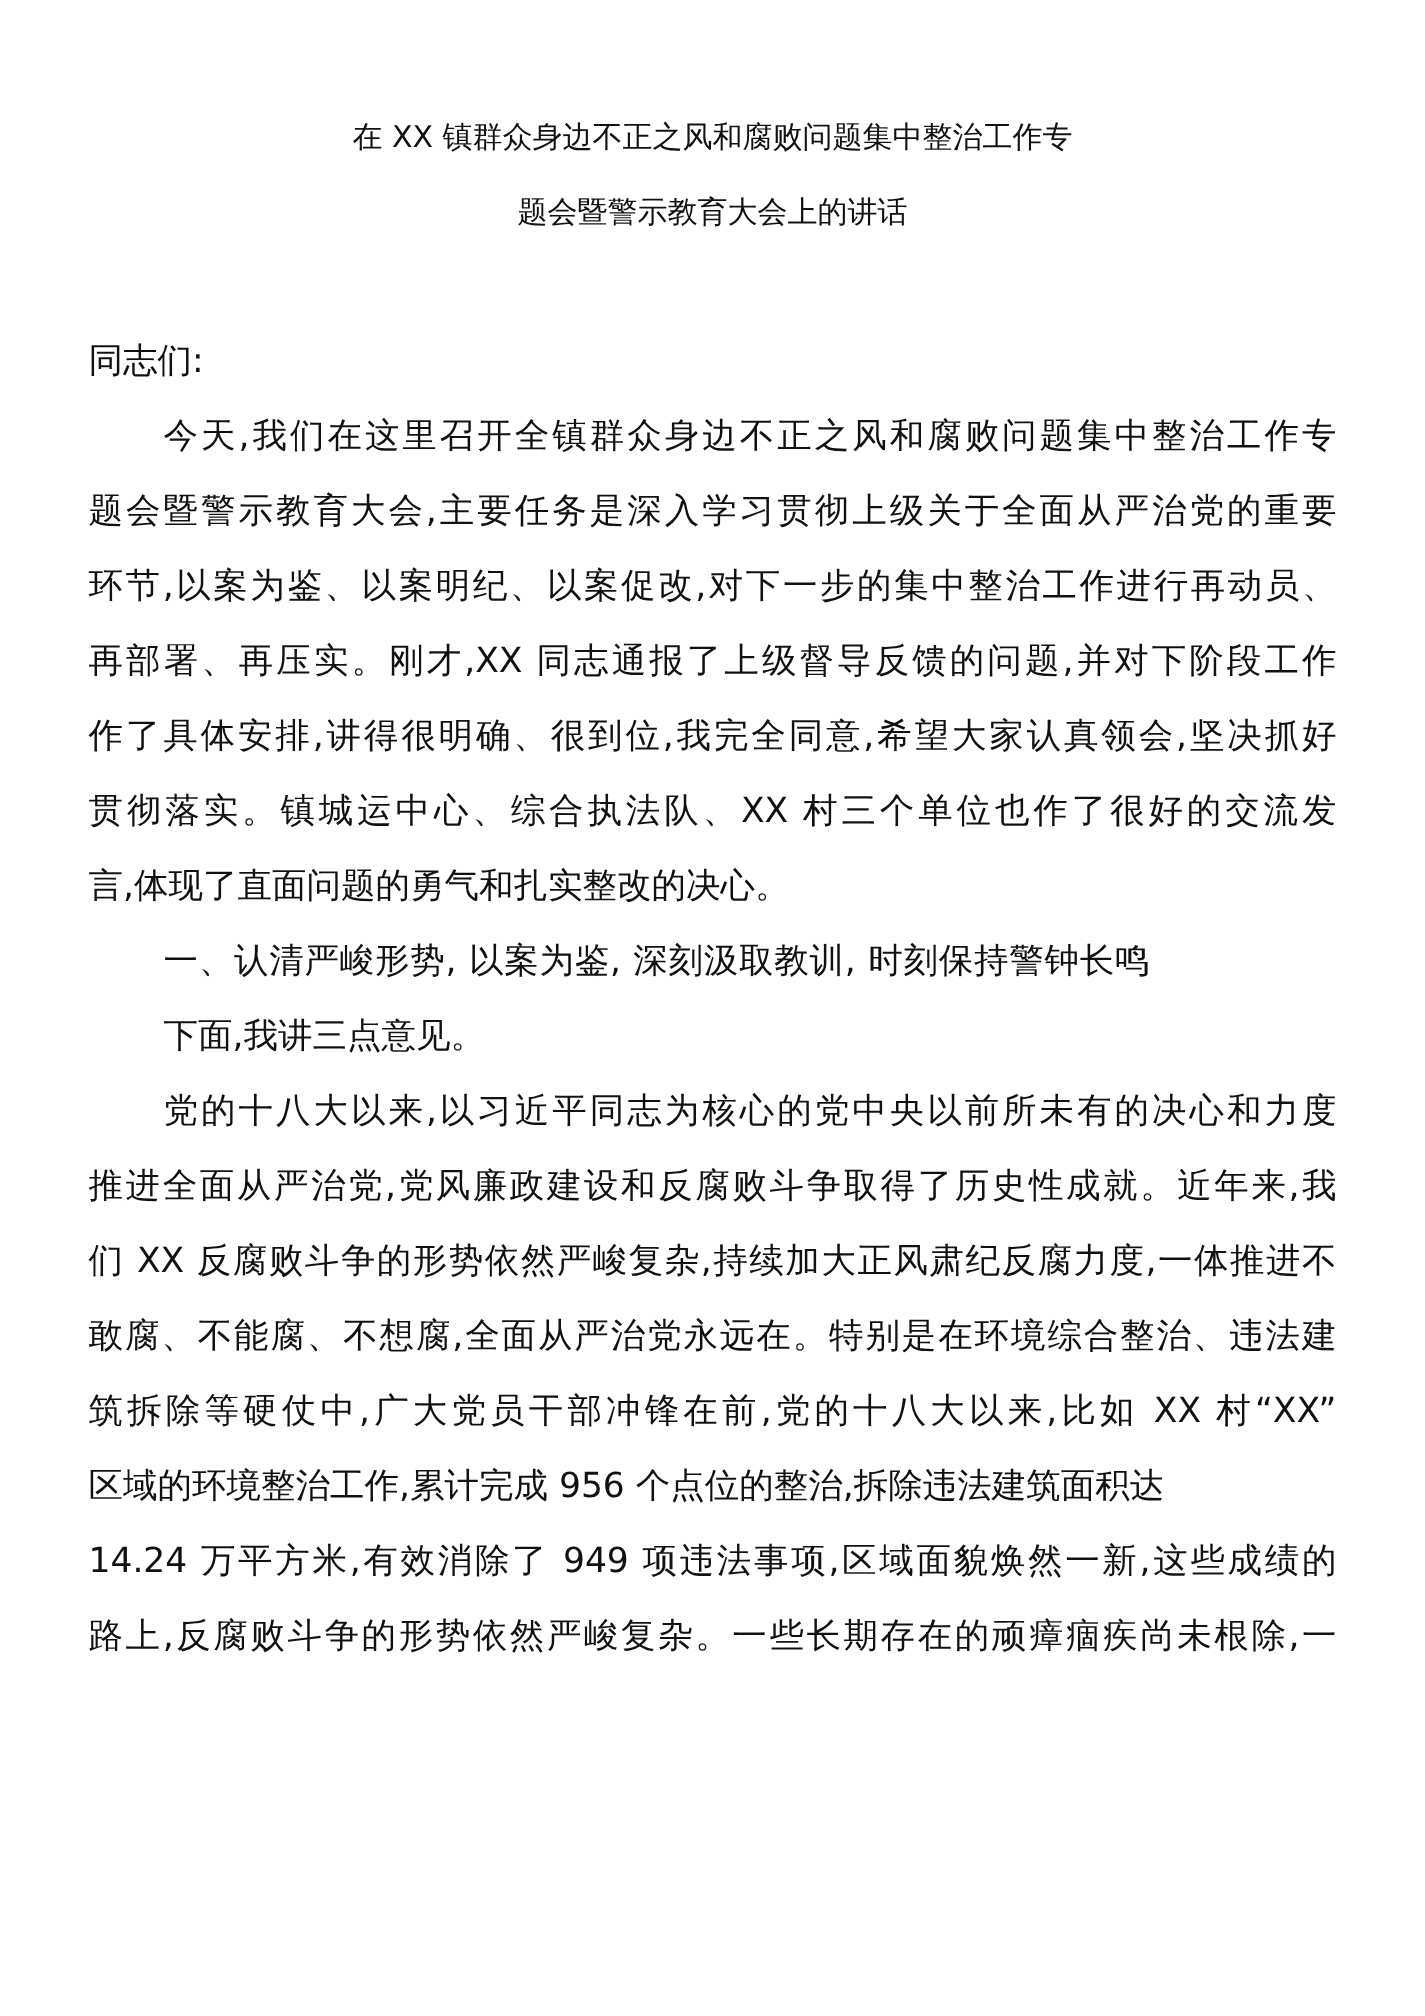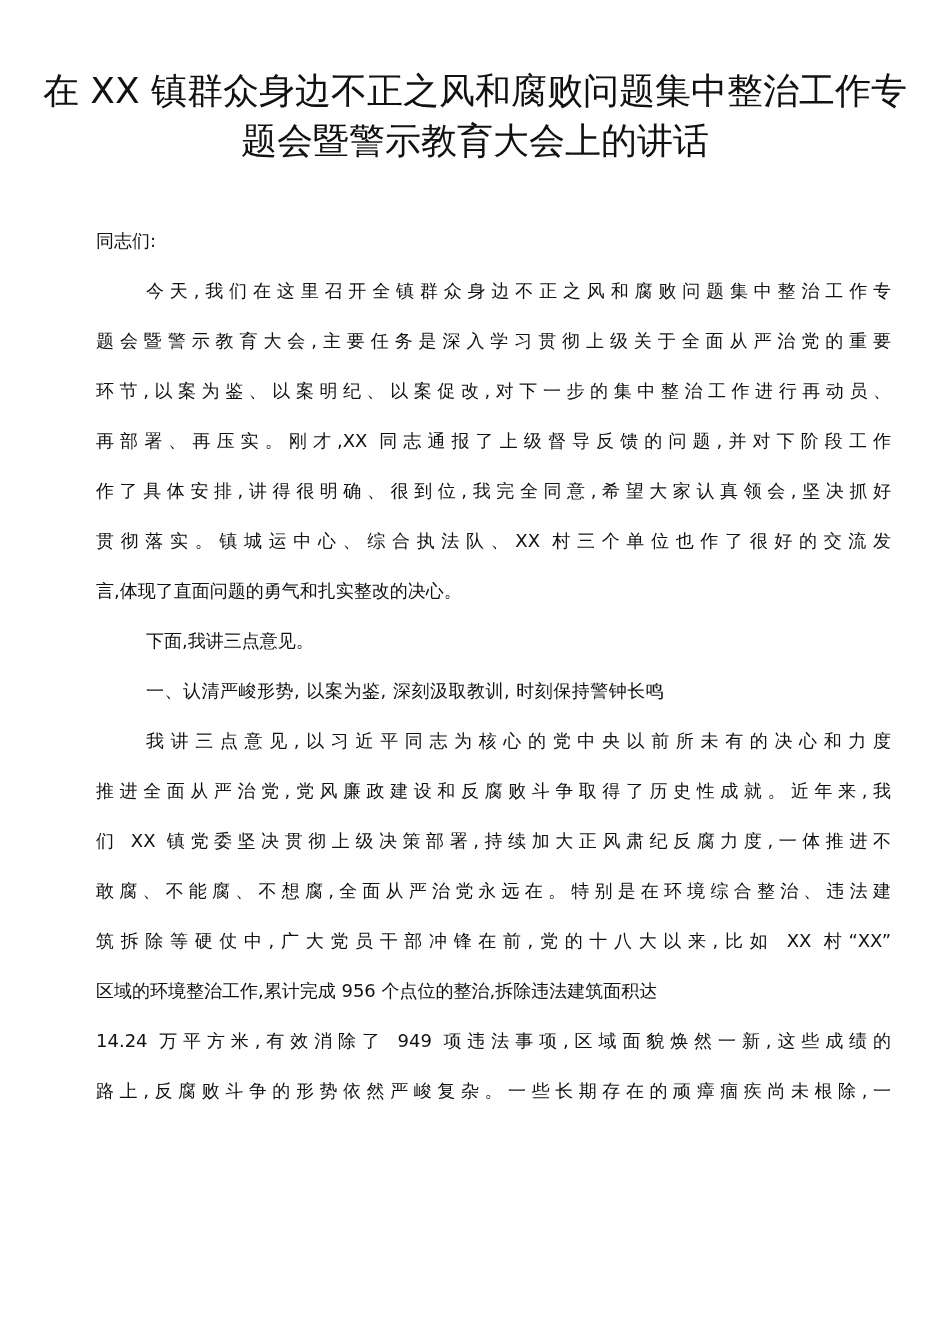--- a/index.html
+++ b/index.html
@@ -21,41 +21,40 @@
       width: 950px;
       height: 1344px;
       background: #ffffff;
     }
     .title {
       position: absolute;
       left: 40px;
       width: 870px;
       top: 66px;
       text-align: center;
-      font-size: 36px;
+      font-size: 20px;
       line-height: 50px;
       color: #111;
       letter-spacing: 0px;
     }
     .title .tline { display: block; white-space: nowrap; }
     .body {
       position: absolute;
       left: 59px;
       top: 216px;
       width: 832px;
     }
     .line {
       height: 50px;
       line-height: 50px;
-      font-size: 18px;
+      font-size: 23px;
       white-space: nowrap;
       display: block;
       text-align: justify;
       text-align-last: justify;
-      margin-left: 37px;
     }
     .line.last { text-align-last: left; }
     .line.indent { padding-left: 50px; }
     .line.heading { letter-spacing: 0.5px; }
   </style>
 </head>
 <body>
 
 <div class="page">
   <div class="title">
@@ -70,31 +69,31 @@
       <div class="line indent">今天,我们在这里召开全镇群众身边不正之风和腐败问题集中整治工作专</div>
       <div class="line">题会暨警示教育大会,主要任务是深入学习贯彻上级关于全面从严治党的重要</div>
       <div class="line">环节,以案为鉴、以案明纪、以案促改,对下一步的集中整治工作进行再动员、</div>
       <div class="line">再部署、再压实。刚才,XX 同志通报了上级督导反馈的问题,并对下阶段工作</div>
       <div class="line">作了具体安排,讲得很明确、很到位,我完全同意,希望大家认真领会,坚决抓好</div>
       <div class="line">贯彻落实。镇城运中心、综合执法队、XX 村三个单位也作了很好的交流发</div>
       <div class="line last">言,体现了直面问题的勇气和扎实整改的决心。</div>
     </div>
 
     <div class="paragraph">
+      <div class="line indent last heading">一、认清严峻形势, 以案为鉴, 深刻汲取教训, 时刻保持警钟长鸣</div>
+    </div>
+
+    <div class="paragraph">
       <div class="line indent last">下面,我讲三点意见。</div>
     </div>
 
     <div class="paragraph">
-      <div class="line indent last heading">一、认清严峻形势, 以案为鉴, 深刻汲取教训, 时刻保持警钟长鸣</div>
-    </div>
-
-    <div class="paragraph">
-      <div class="line indent">我讲三点意见,以习近平同志为核心的党中央以前所未有的决心和力度</div>
+      <div class="line indent">党的十八大以来,以习近平同志为核心的党中央以前所未有的决心和力度</div>
       <div class="line">推进全面从严治党,党风廉政建设和反腐败斗争取得了历史性成就。近年来,我</div>
-      <div class="line">们 XX 镇党委坚决贯彻上级决策部署,持续加大正风肃纪反腐力度,一体推进不</div>
+      <div class="line">们 XX 反腐败斗争的形势依然严峻复杂,持续加大正风肃纪反腐力度,一体推进不</div>
       <div class="line">敢腐、不能腐、不想腐,全面从严治党永远在。特别是在环境综合整治、违法建</div>
       <div class="line">筑拆除等硬仗中,广大党员干部冲锋在前,党的十八大以来,比如 XX 村“XX”</div>
       <div class="line last">区域的环境整治工作,累计完成 956 个点位的整治,拆除违法建筑面积达</div>
       <div class="line">14.24 万平方米,有效消除了 949 项违法事项,区域面貌焕然一新,这些成绩的</div>
     </div>
 
     <div class="paragraph">
       <div class="line">路上,反腐败斗争的形势依然严峻复杂。一些长期存在的顽瘴痼疾尚未根除,一</div>
     </div>
   </div>

